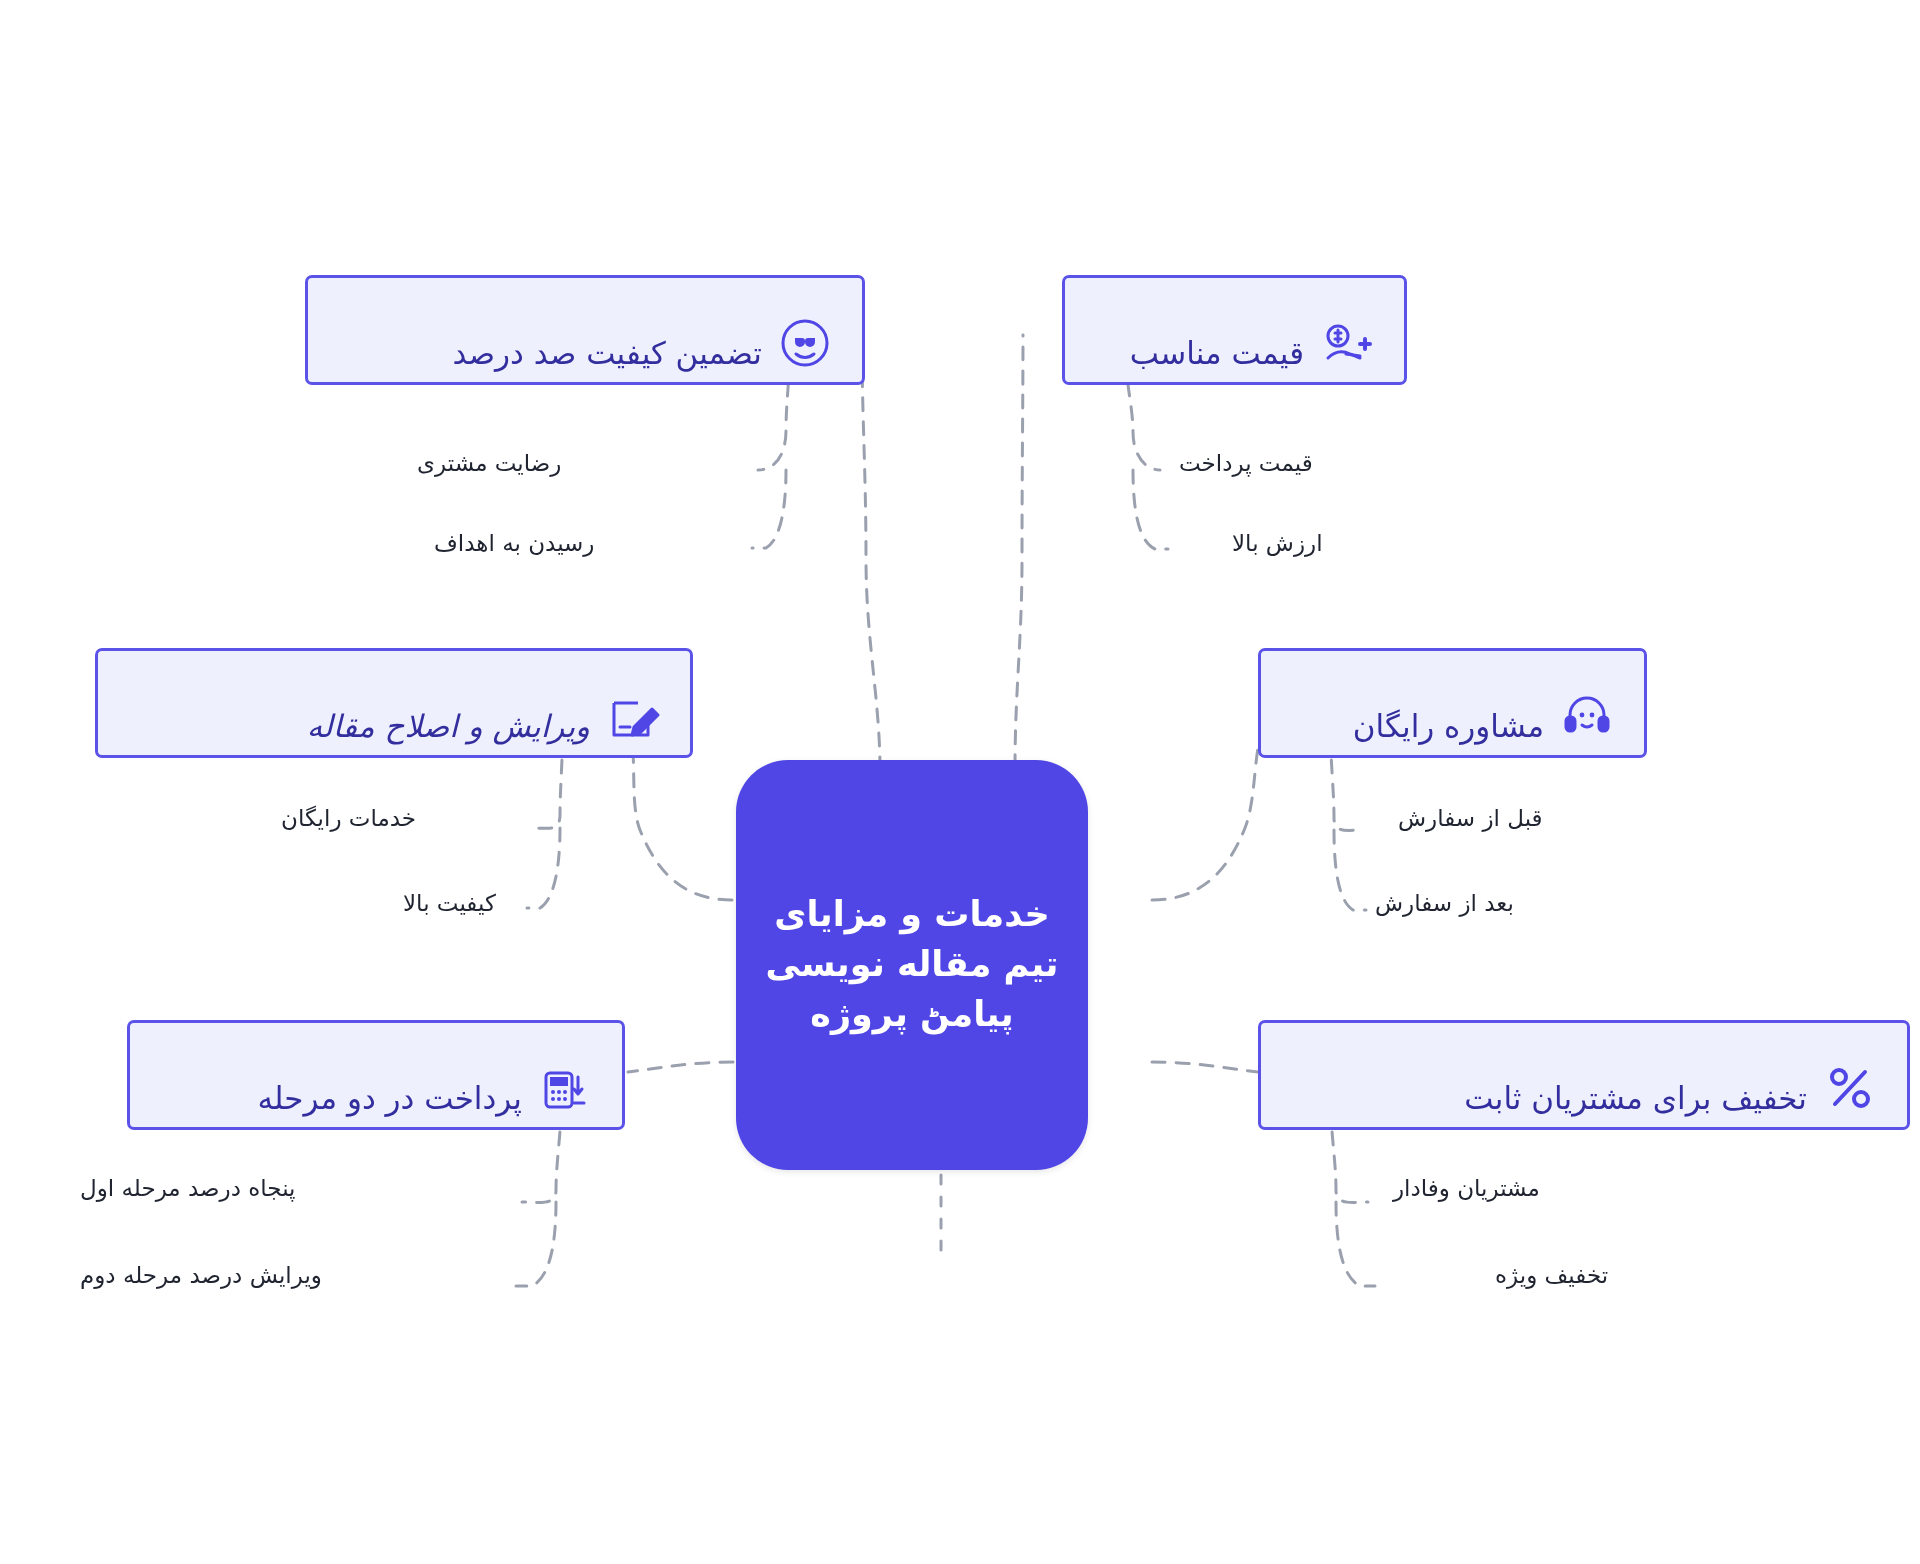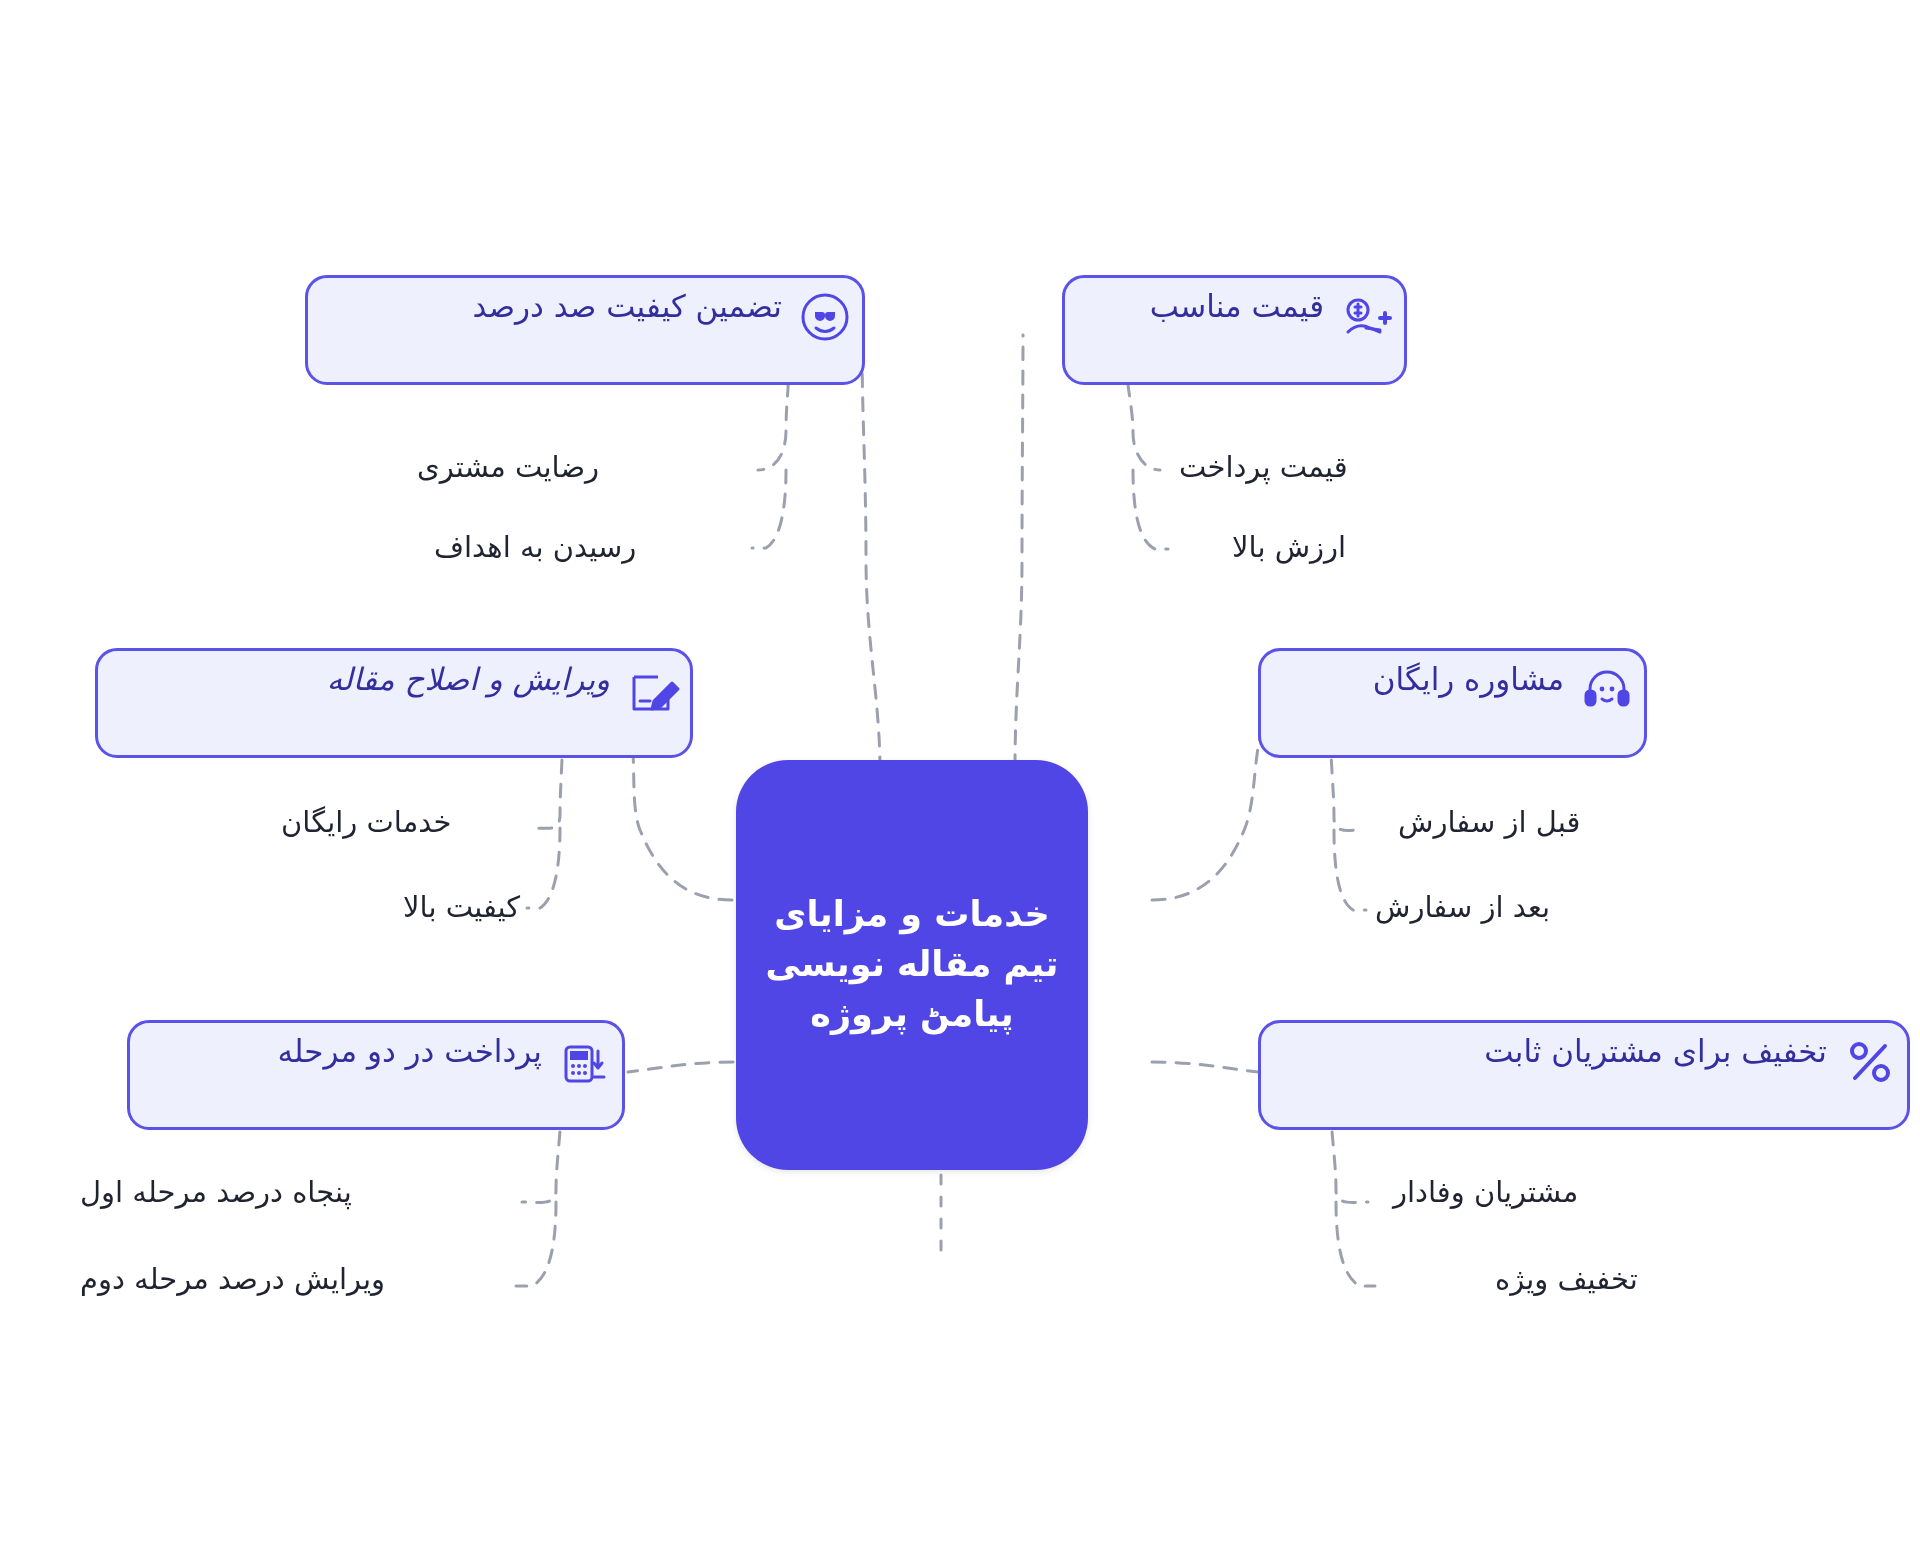--- a/index.html
+++ b/index.html
@@ -53,26 +53,26 @@
     letter-spacing: 0px;
     white-space: pre-line;
   }
 
   
   .topic {
     position: absolute;
     box-sizing: border-box;
     background: #eef0fe;
     border: 3px solid #5b52e8;
-    border-radius: 22px;
+    border-radius: 7px;
     display: flex;
     flex-direction: row;
-    align-items: flex-start;
+    align-items: flex-end;
     gap: 14px;
-    padding: 10px 8px;
+    padding: 10px 28px;
     height: 110px;
     color: #3b36b5;
   }
   .topic .label {
     font-size: 31px;
     font-weight: normal;
     color: #332e9e;
     white-space: nowrap;
     line-height: 1.2;
   }
@@ -91,21 +91,21 @@
   #topic-quality { left: 305px;  top: 275px;  width: 560px; }
   #topic-price   { left: 1062px; top: 275px;  width: 345px; }
   #topic-edit    { left: 95px;   top: 648px;  width: 598px; font-style: italic; }
   #topic-consult { left: 1258px; top: 648px;  width: 389px; }
   #topic-payment { left: 127px;  top: 1020px; width: 498px; }
   #topic-discount{ left: 1258px; top: 1020px; width: 652px; }
 
   
   .leaf {
     position: absolute;
-    font-size: 29px;
+    font-size: 23px;
     color: #1f2430;
     white-space: nowrap;
     line-height: 1.2;
   }
 
   
   #leaf-q1 { left: 417px;  top: 450px; }
   #leaf-q2 { left: 434px;  top: 530px; }
   #leaf-p1 { left: 1179px; top: 450px; }
   #leaf-p2 { left: 1232px; top: 530px; }

